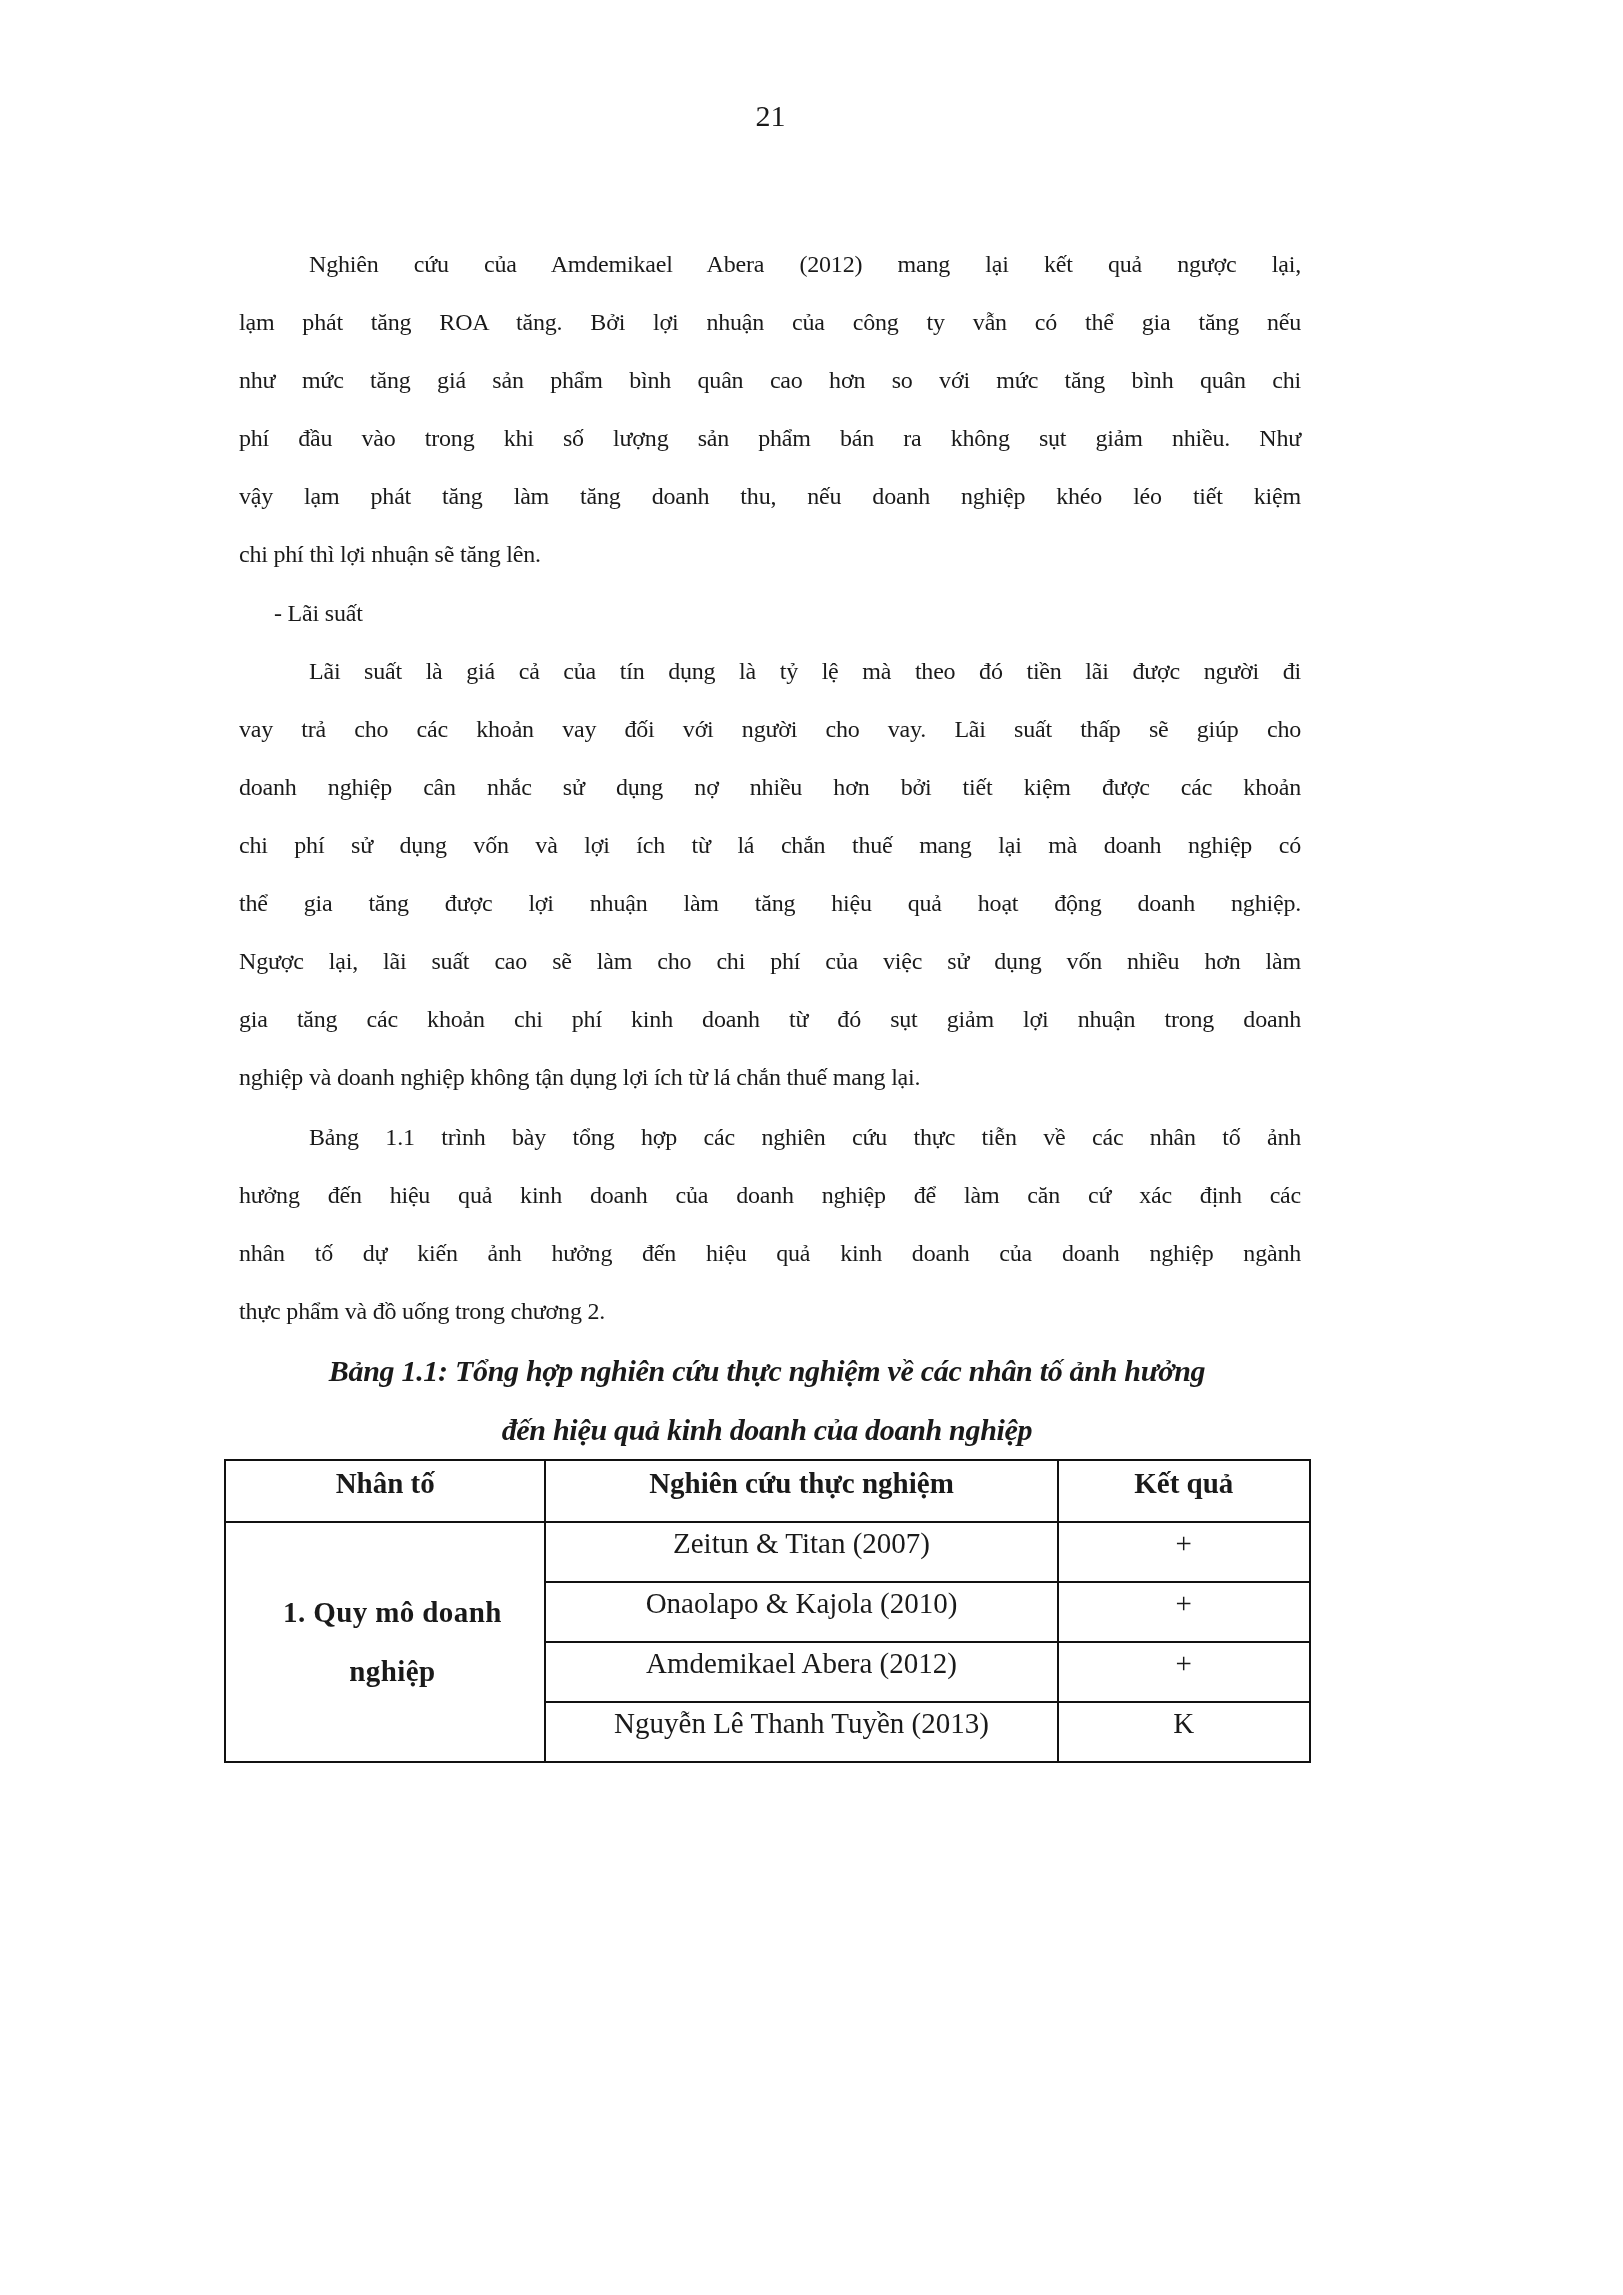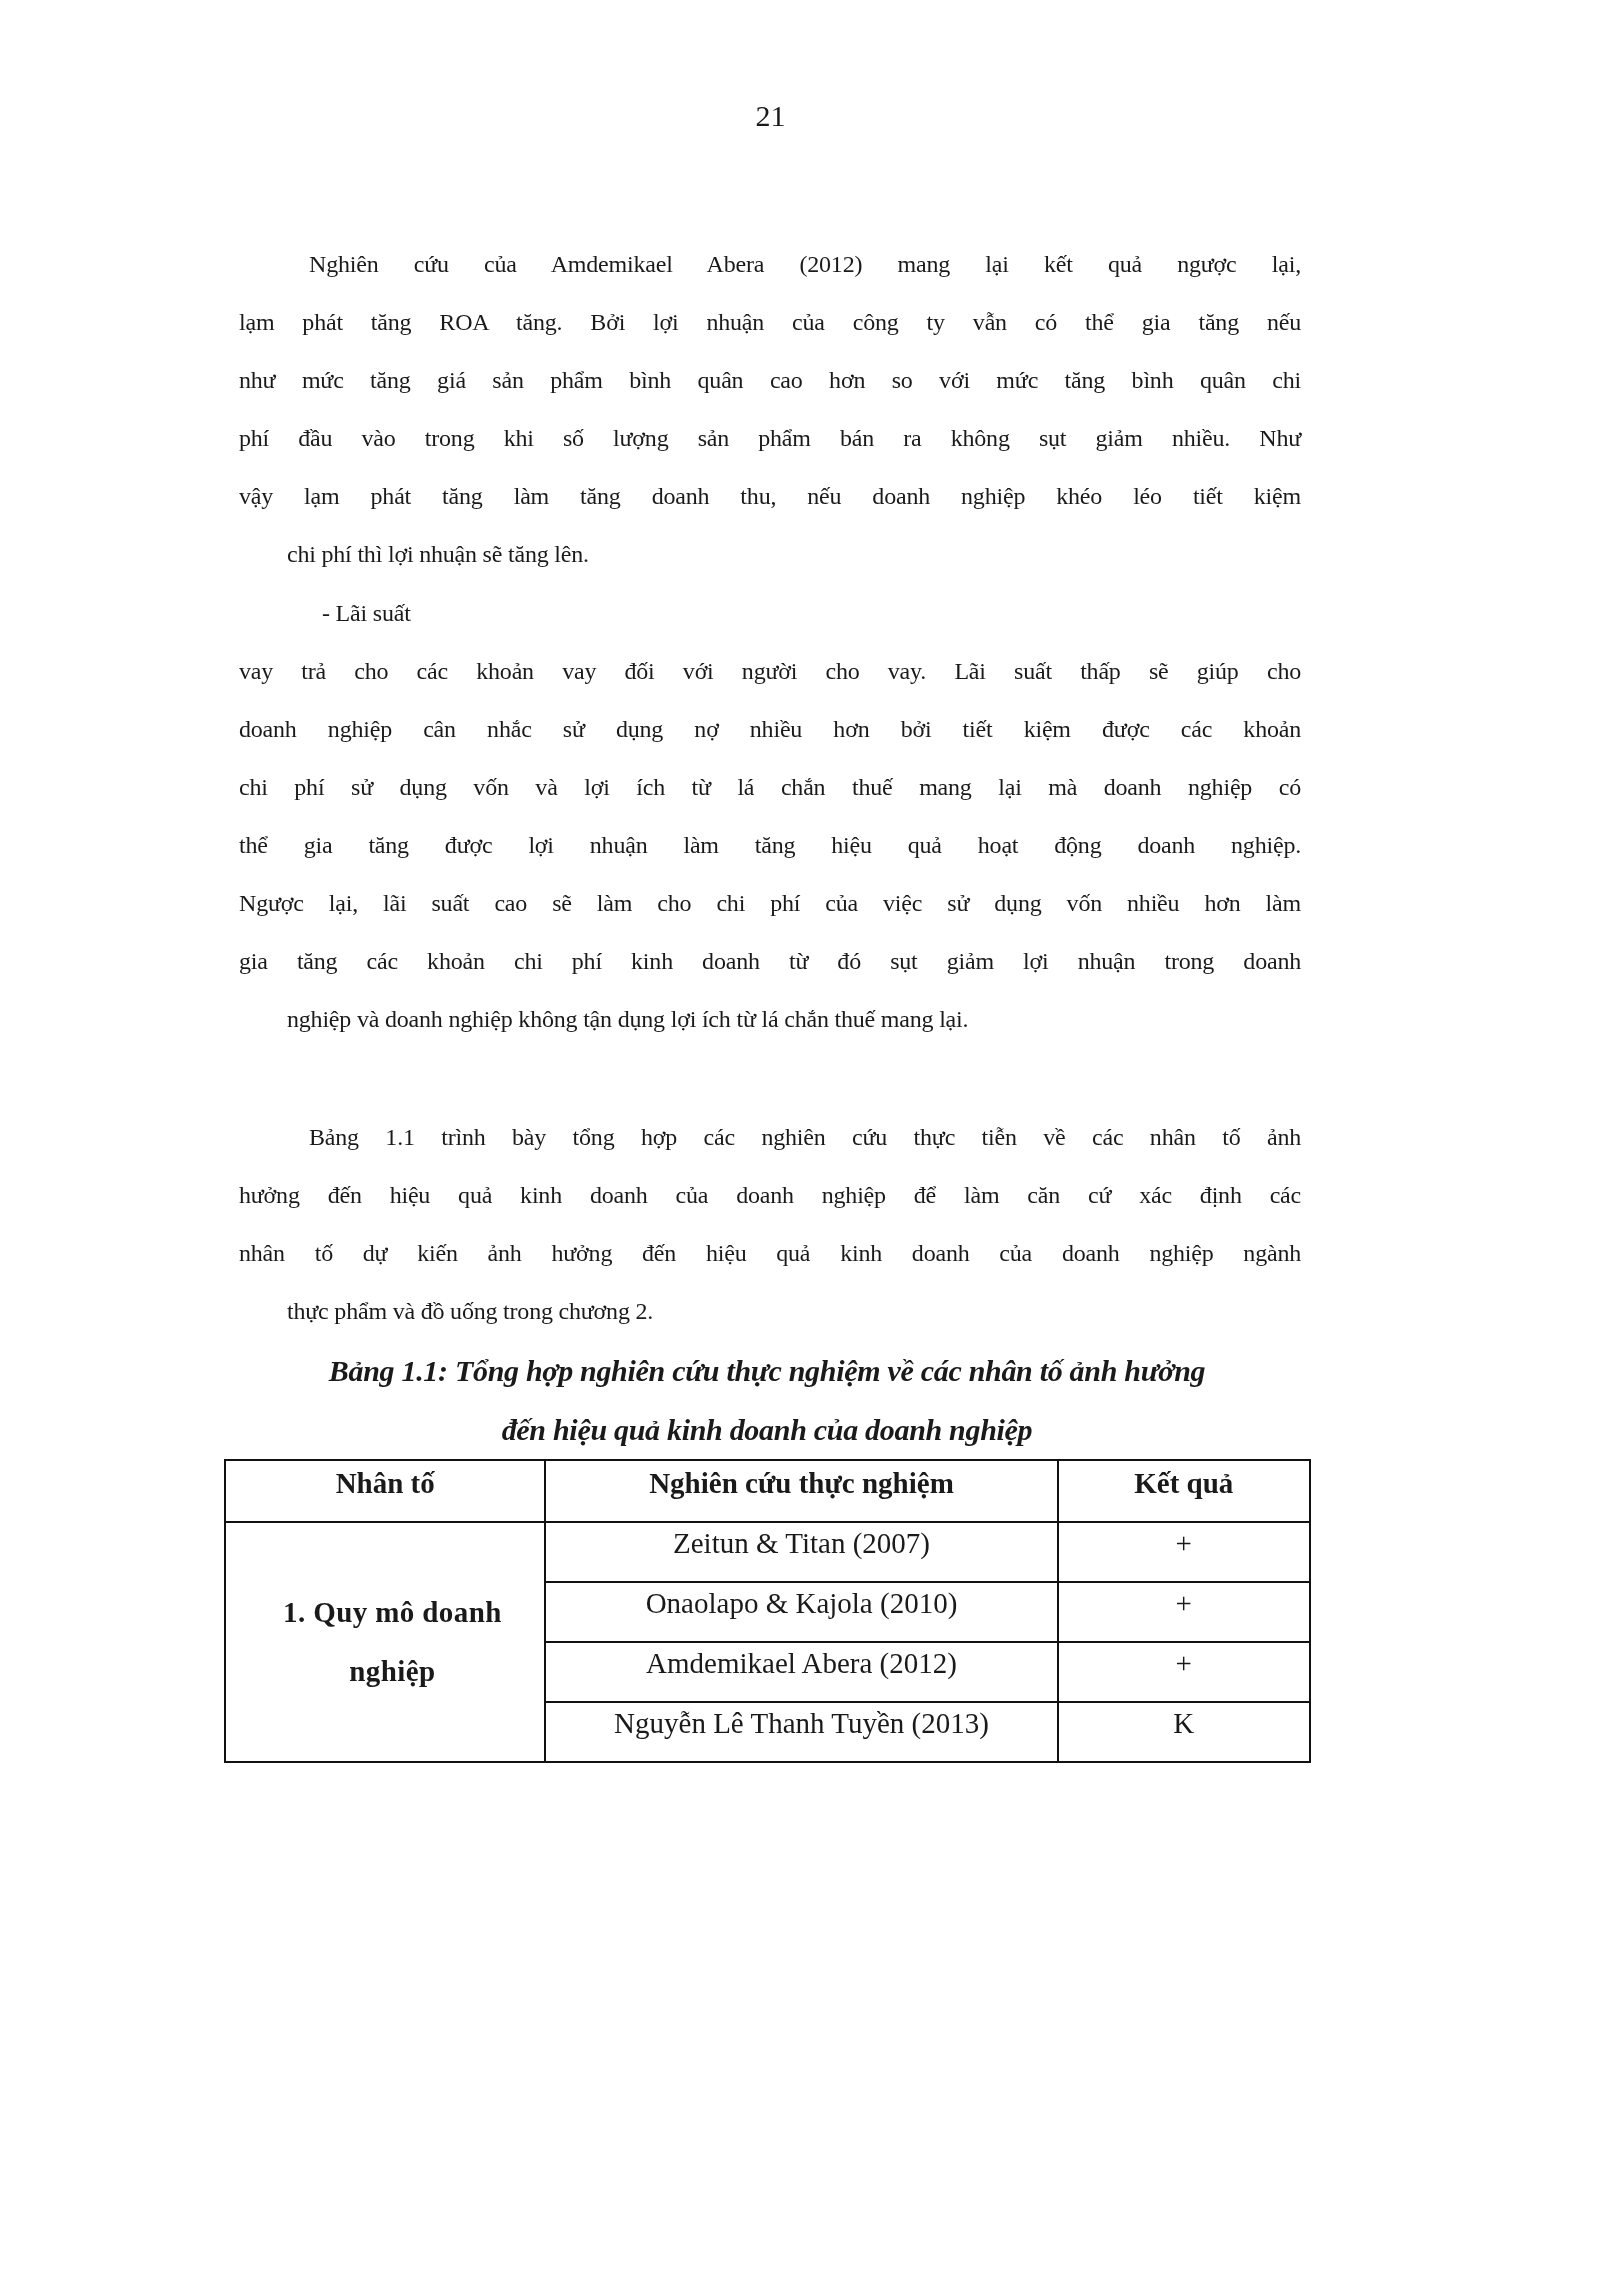--- a/index.html
+++ b/index.html
@@ -35,21 +35,20 @@
     }
     .line {
       display: block;
       text-align: justify;
       text-align-last: justify;
       white-space: nowrap;
       height: 58px;
     }
     .line.last {
       text-align-last: left;
-      margin-left: 48px;
     }
     .line.indent {
       padding-left: 70px;
     }
     .caption {
       position: absolute;
       left: 224px;
       width: 1086px;
       top: 1341px;
       text-align: center;
@@ -108,20 +107,21 @@
   <span class="line">phí đầu vào trong khi số lượng sản phẩm bán ra không sụt giảm nhiều. Như</span>
   <span class="line">vậy lạm phát tăng làm tăng doanh thu, nếu doanh nghiệp khéo léo tiết kiệm</span>
   <span class="line last">chi phí thì lợi nhuận sẽ tăng lên.</span>
 </div>
 
 <div class="text-block" style="top: 584px;">
   <span class="line last" style="padding-left: 35px;">- Lãi suất</span>
 </div>
 
 <div class="text-block" style="top: 642px;">
+  <span class="line indent">Lãi suất là giá cả của tín dụng là tỷ lệ mà theo đó tiền lãi được người đi</span>
   <span class="line">vay trả cho các khoản vay đối với người cho vay. Lãi suất thấp sẽ giúp cho</span>
   <span class="line">doanh nghiệp cân nhắc sử dụng nợ nhiều hơn bởi tiết kiệm được các khoản</span>
   <span class="line">chi phí sử dụng vốn và lợi ích từ lá chắn thuế mang lại mà doanh nghiệp có</span>
   <span class="line">thể gia tăng được lợi nhuận làm tăng hiệu quả hoạt động doanh nghiệp.</span>
   <span class="line">Ngược lại, lãi suất cao sẽ làm cho chi phí của việc sử dụng vốn nhiều hơn làm</span>
   <span class="line">gia tăng các khoản chi phí kinh doanh từ đó sụt giảm lợi nhuận trong doanh</span>
   <span class="line last">nghiệp và doanh nghiệp không tận dụng lợi ích từ lá chắn thuế mang lại.</span>
 </div>
 
 <div class="text-block" style="top: 1108px;">

